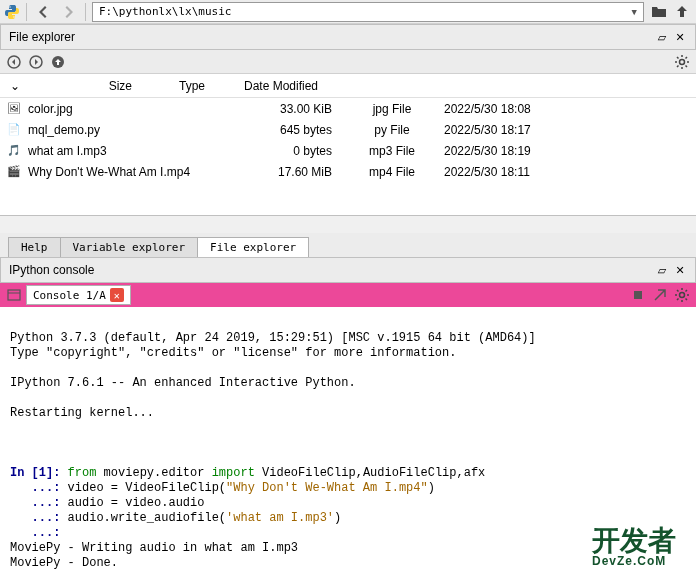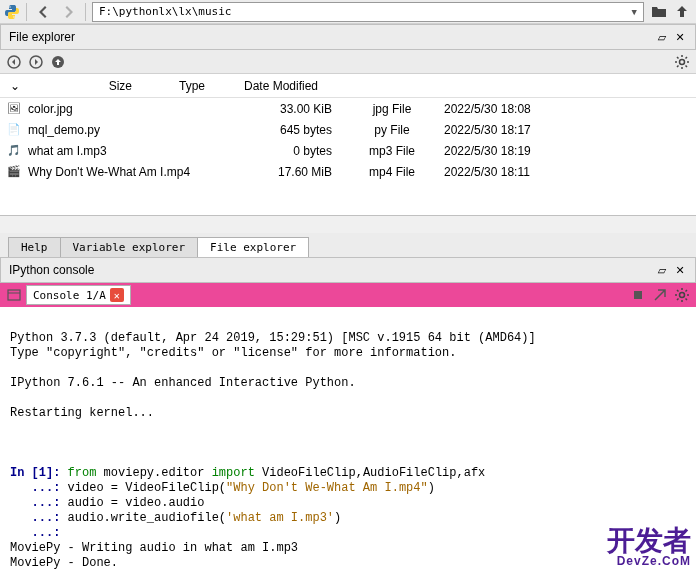--- a/index.html
+++ b/index.html
@@ -190,27 +190,27 @@
   white-space: pre;
   overflow: auto;
   line-height: 1.25;
 }
 .txt-black { color: #000; }
 .txt-green { color: #008000; }
 .txt-darkblue { color: #00008b; font-weight: bold; }
 .txt-orange { color: #a06600; }
 .watermark {
   position: absolute;
-  right: 5px;
+  right: 20px;
   bottom: 8px;
   font-size: 28px;
-  color: #4c1d95;
+  color: #14532d;
   font-family: Arial, sans-serif;
   line-height: 1;
-  text-align: right;
+  text-align: left;
   pointer-events: none;
   font-weight: bold;
 }
 .watermark .sub {
   font-size: 12px;
   letter-spacing: 1px;
 }
 </style>
 </head>
 <body>

